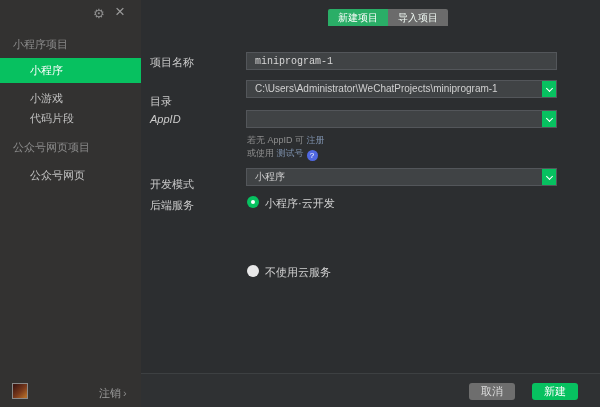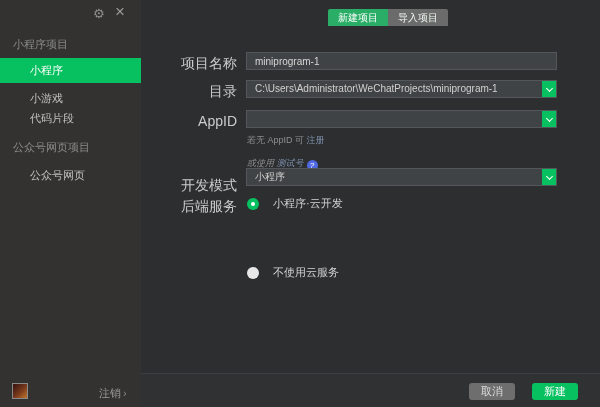--- a/index.html
+++ b/index.html
@@ -20,35 +20,35 @@
   .side-item.on{background:var(--accent-green,#07c160);color:#ffffff;}
   .side-footer-avatar{position:absolute;left:12px;top:383px;width:14px;height:14px;border:1px solid #8a8a8a;
     background:linear-gradient(135deg,#401812 10%,#7a3a1c 55%,#b06a28 90%);cursor:pointer;}
   .logout{position:absolute;left:99px;top:386px;font-size:11px;color:#9b9b9b;cursor:pointer;white-space:nowrap;}
   .logout .arr{font-size:11px;color:#8a8a8a;margin-left:2px;}
   
   .tabs{position:absolute;left:320px;top:9px;height:27px;display:flex;border-radius:2px;overflow:hidden;margin-left:8px;}
   .tab{height:17px;line-height:17px;padding:0 10px;font-size:10px;color:#eef7f1;cursor:pointer;background:var(--inactive-gray,#6b6b6b);white-space:nowrap;}
   .tab.active{background:var(--tab-green,#2aae67);color:#ffffff;}
   
-  .flabel{position:absolute;left:150px;width:87px;text-align:right;font-size:14px;color:#cbcbcb;white-space:nowrap;}
+  .flabel{position:absolute;left:150px;width:87px;font-size:11px;color:#cbcbcb;white-space:nowrap;}
   .field{position:absolute;left:246px;width:311px;height:18px;background:var(--field-bg,#404345);
     border:1px solid var(--field-border,#53565a);box-sizing:border-box;}
   .field input{position:absolute;inset:0;width:100%;height:100%;background:transparent;border:none;outline:none;
-    color:#d6d6d6;font-size:10px;padding:0 8px;font-family:Liberation Sans, sans-serif;box-sizing:border-box;}
+    color:#d6d6d6;font-size:10px;padding:0 8px;font-family:Liberation Mono, monospace;box-sizing:border-box;}
   .field .val{position:absolute;left:8px;top:0;line-height:16px;font-size:10px;color:#d0d0d0;white-space:nowrap;}
   .field .val.cn{font-size:10px;}
   .sel-btn{position:absolute;right:0;top:0;width:14px;height:16px;background:var(--accent-green,#07c160);cursor:pointer;
     display:flex;align-items:center;justify-content:center;}
   .chev{width:4px;height:4px;border-right:1px solid #fff;border-bottom:1px solid #fff;transform:rotate(45deg);margin-top:-2px;}
   .help{position:absolute;left:247px;font-size:9px;color:#8f8f8f;white-space:nowrap;}
   .help a{color:var(--link-muted,#7d90ab);text-decoration:none;cursor:pointer;}
   .qbadge{display:inline-block;width:11px;height:11px;border-radius:50%;background:var(--help-badge-blue,#5068e2);
     color:#fff;font-size:8px;line-height:11px;text-align:center;vertical-align:-2px;margin-left:3px;cursor:pointer;}
-  .radio-row{position:absolute;left:247px;display:flex;align-items:center;cursor:pointer;gap:8px;}
+  .radio-row{position:absolute;left:247px;display:flex;cursor:pointer;}
   .radio{width:12px;height:12px;border-radius:50%;background:#e8e8e8;position:relative;flex:0 0 auto;}
   .radio.on{background:var(--accent-green,#07c160);}
   .radio.on::after{content:"";position:absolute;left:4px;top:4px;width:4px;height:4px;border-radius:50%;background:#fff;}
   .radio-label{margin-left:6px;font-size:11px;color:#d2d2d2;white-space:nowrap;}
   .desc{position:absolute;left:247px;top:212px;width:308px;font-size:9px;letter-spacing:-0.2px;line-height:14px;color:#8f8f8f;}
   .desc a{color:var(--link-bright,#5080c1);text-decoration:none;cursor:pointer;margin-left:4px;}
   
   .footer-strip{position:absolute;left:141px;top:373px;width:459px;height:34px;background:#2f3133;border-top:1px solid #3d4042;}
   .btn{position:absolute;top:383px;width:46px;height:17px;line-height:17px;text-align:center;font-size:11px;
     border-radius:3px;cursor:pointer;white-space:nowrap;}
@@ -91,40 +91,40 @@
   <div class="tabs">
     <div class="tab active">新建项目</div>
     <div class="tab">导入项目</div>
   </div>
 
   <div class="flabel" style="top:55px;">项目名称</div>
   <div class="field" style="top:52px;">
     <input value="miniprogram-1" style="">
   </div>
 
-  <div class="flabel" style="top:83px;">目录</div>
+  <div class="flabel" style="top:94px;">目录</div>
   <div class="field" style="top:80px;">
     <span class="val">C:\Users\Administrator\WeChatProjects\miniprogram-1</span>
     <span class="sel-btn">
         <span class="chev"></span>
       </span>
   </div>
 
-  <div class="flabel" style="top:113px;">AppID</div>
+  <div class="flabel" style="top:113px;font-style:italic;">AppID</div>
   <div class="field" style="top:110px;">
     <span class="val"></span>
     <span class="sel-btn">
         <span class="chev"></span>
       </span>
   </div>
 
   <div class="help" style="top:134px;">
     <span>若无 AppID 可 </span><a>注册</a>
   </div>
-  <div class="help" style="top:157px;font-style:italic;">
+  <div class="help" style="top:147px;">
     <span>或使用 </span><a>测试号</a><span class="qbadge">?</span>
   </div>
 
   <div class="flabel" style="top:177px;">开发模式</div>
   <div class="field" style="top:168px;">
     <span class="val cn">小程序</span>
     <span class="sel-btn">
         <span class="chev"></span>
       </span>
   </div>

